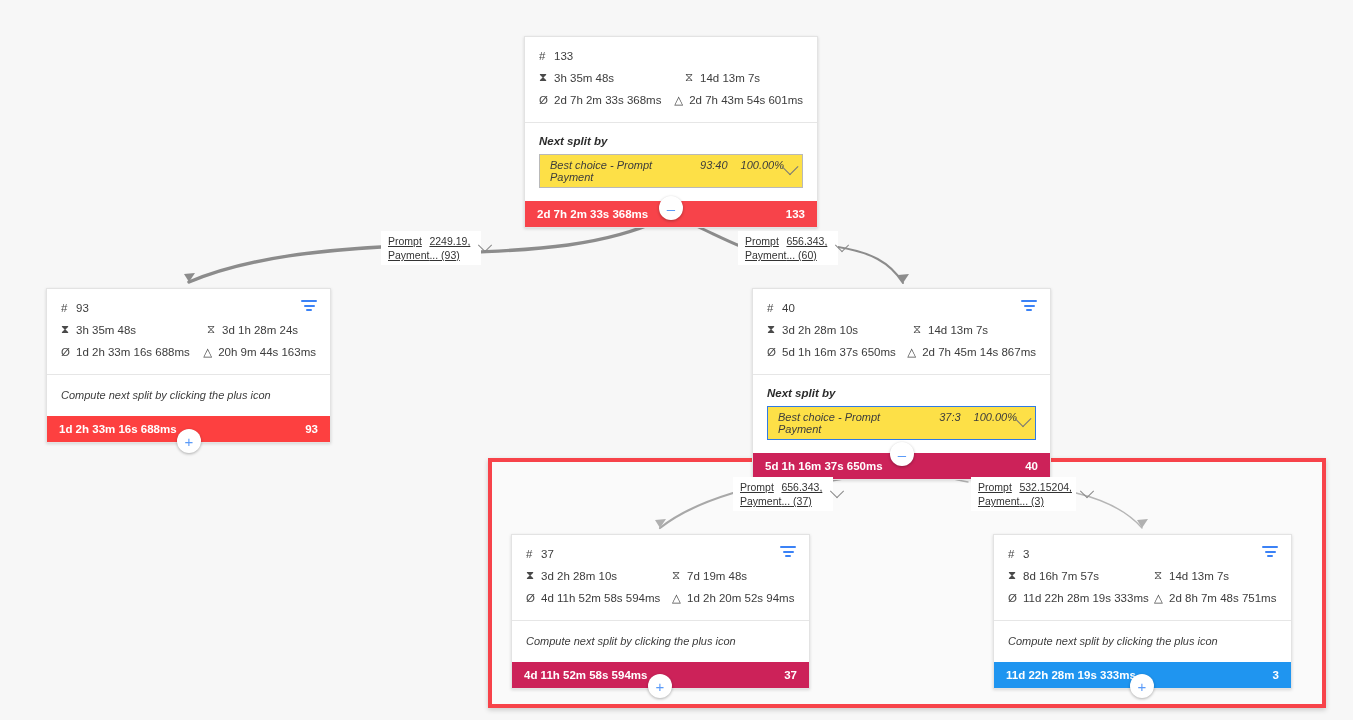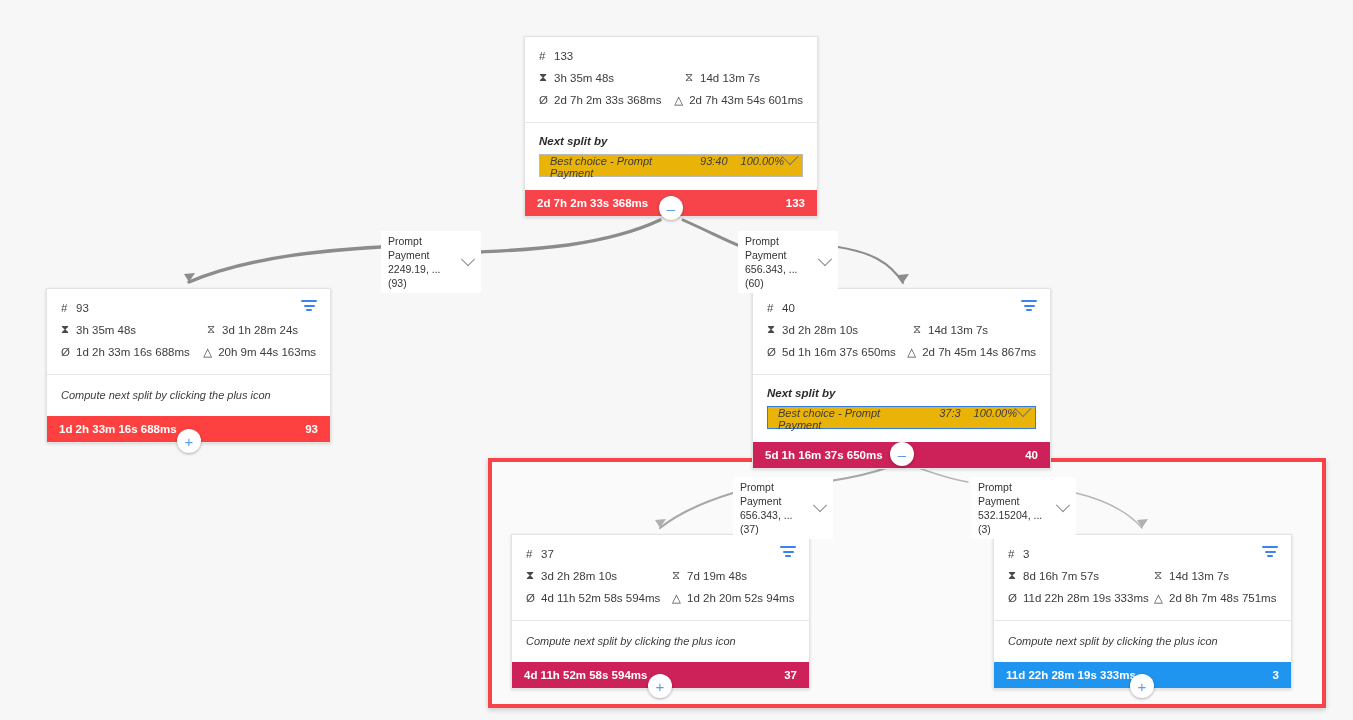--- a/index.html
+++ b/index.html
@@ -99,24 +99,25 @@
     color: #2b2b2b;
     font-weight: bold;
     margin-bottom: 7px;
   }
   .hint-text {
     font-size: 11px;
     color: #3c3c3c;
     padding: 2px 0 2px 0;
   }
   .select-box {
-    height: 23px;
+    height: 34px;
     border: 1px solid #b9b9b9;
-    background: #eab308;
-    display: flex;
+    background: #fde047;
+    display: flex;
+    align-items: center;
     padding: 0 6px 0 10px;
     font-size: 11px;
     color: #3c3c3c;
     box-sizing: border-box;
     cursor: pointer;
   }
   .select-box.focused { border: 1px solid #2f7ae5; }
   .select-text { flex: 1; display: flex; gap: 13px; }
   .chev {
     width: 11px; height: 11px;
@@ -167,24 +168,25 @@
     position: absolute;
     background: #ffffff;
     display: flex;
     align-items: center;
     padding: 3px 4px 3px 7px;
     z-index: 15;
     box-sizing: border-box;
   }
   .edge-label .txt {
     display: flex;
-    flex-direction: column;
+    flex-direction: row;
     line-height: 14px;
     font-size: 10.5px;
     color: #333;
+    text-decoration: underline;
   }
   .edge-label .chev-sm {
     width: 9px; height: 9px;
     border-right: 1.3px solid #8a8a8a;
     border-bottom: 1.3px solid #8a8a8a;
     transform: rotate(45deg) translate(-2px,-2px);
     margin-left: 10px;
     margin-right: 4px;
     flex: none;
   }

